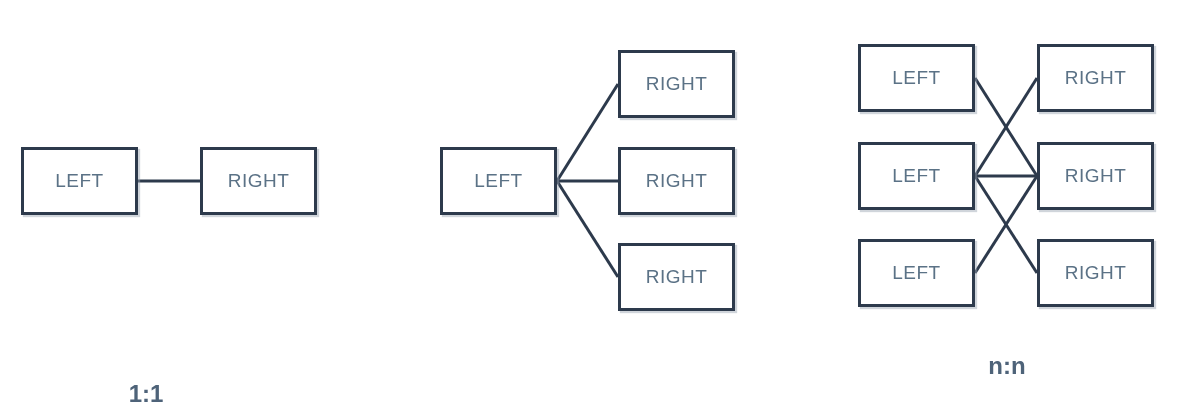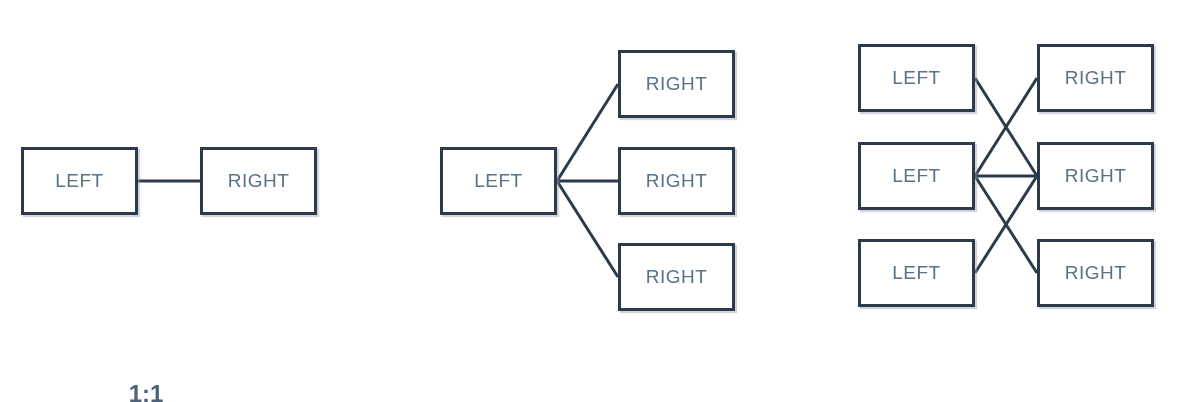--- a/index.html
+++ b/index.html
@@ -100,14 +100,15 @@
   </div>
   <div class="entity-box" style="left:1037px; top:44px;">
     <span>RIGHT</span>
   </div>
   <div class="entity-box" style="left:1037px; top:142px;">
     <span>RIGHT</span>
   </div>
   <div class="entity-box" style="left:1037px; top:239px;">
     <span>RIGHT</span>
   </div>
+  <div class="cardinality-label" style="left:947px;">n:n</div>
 
 </div>
 
 </body></html>

